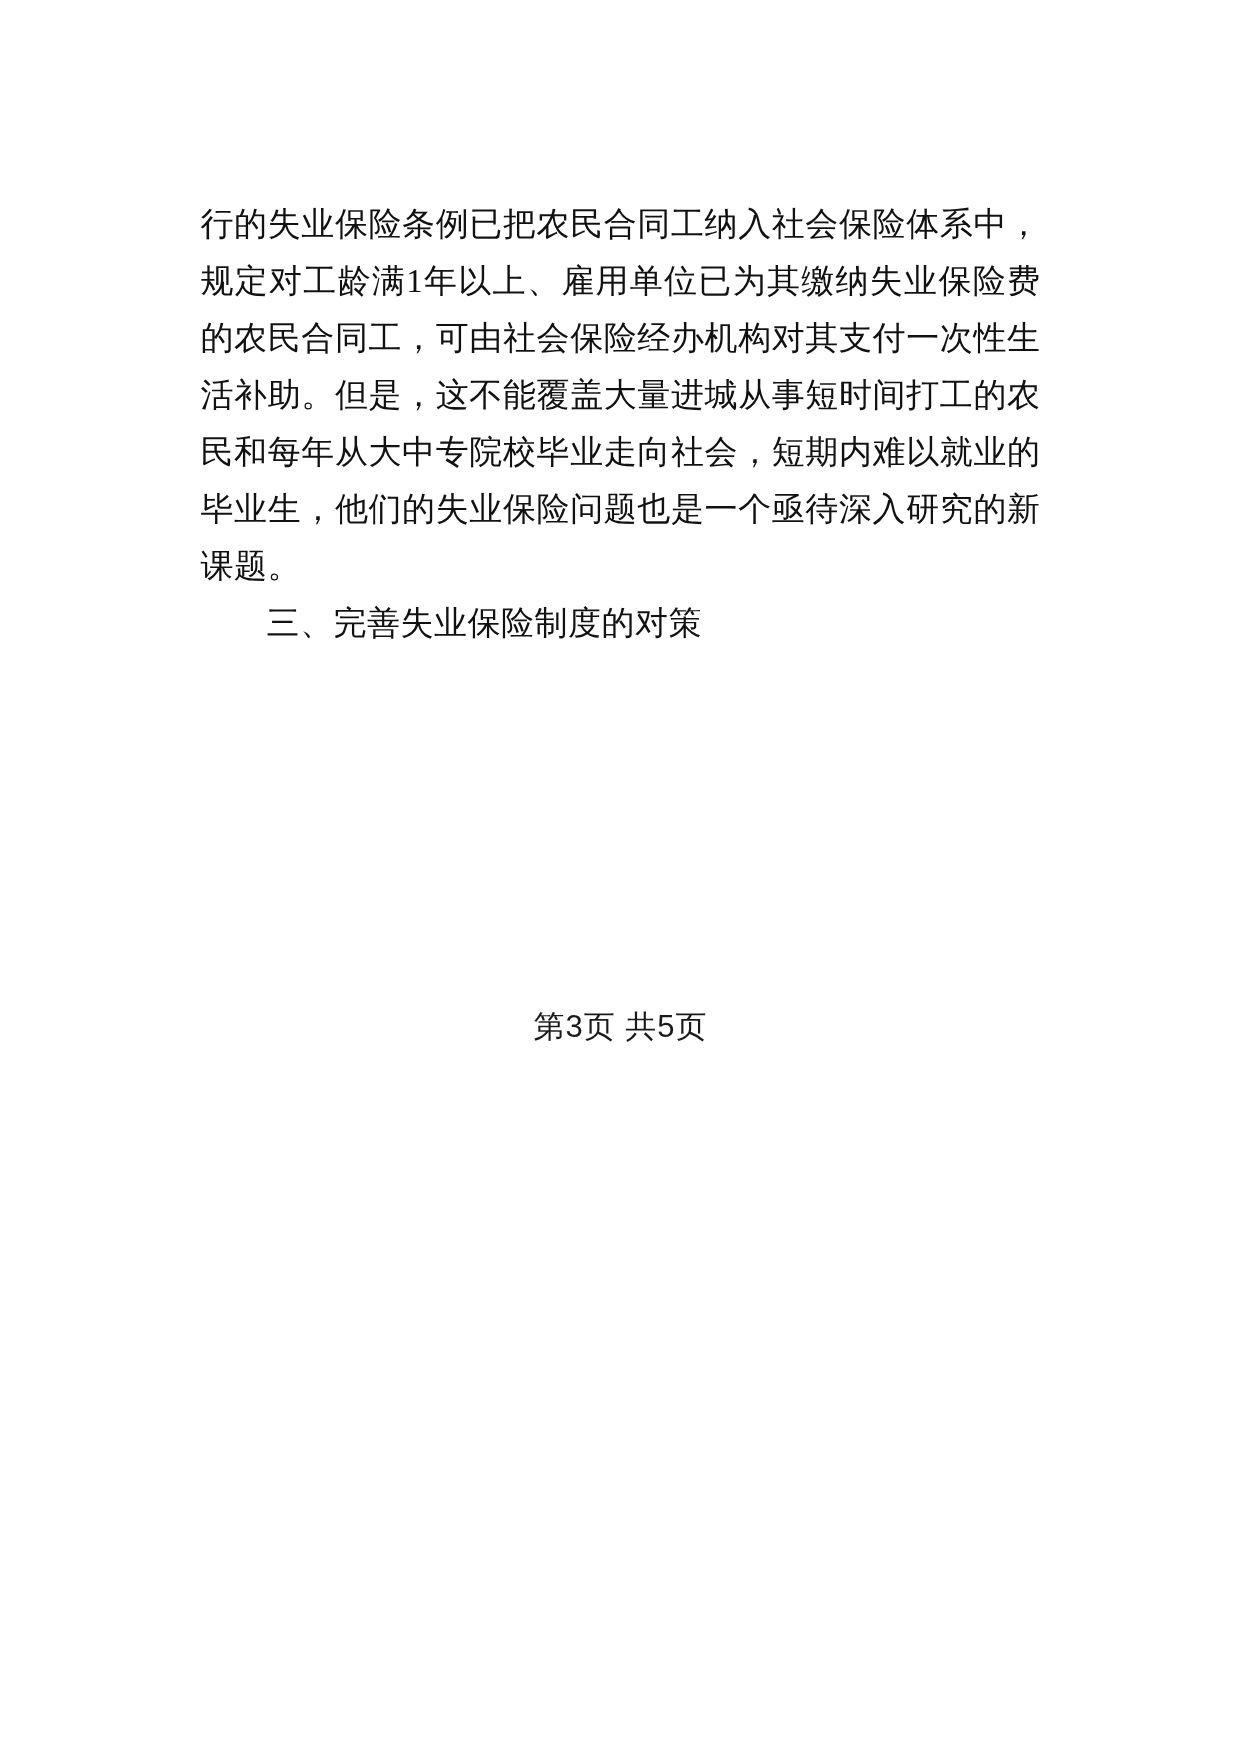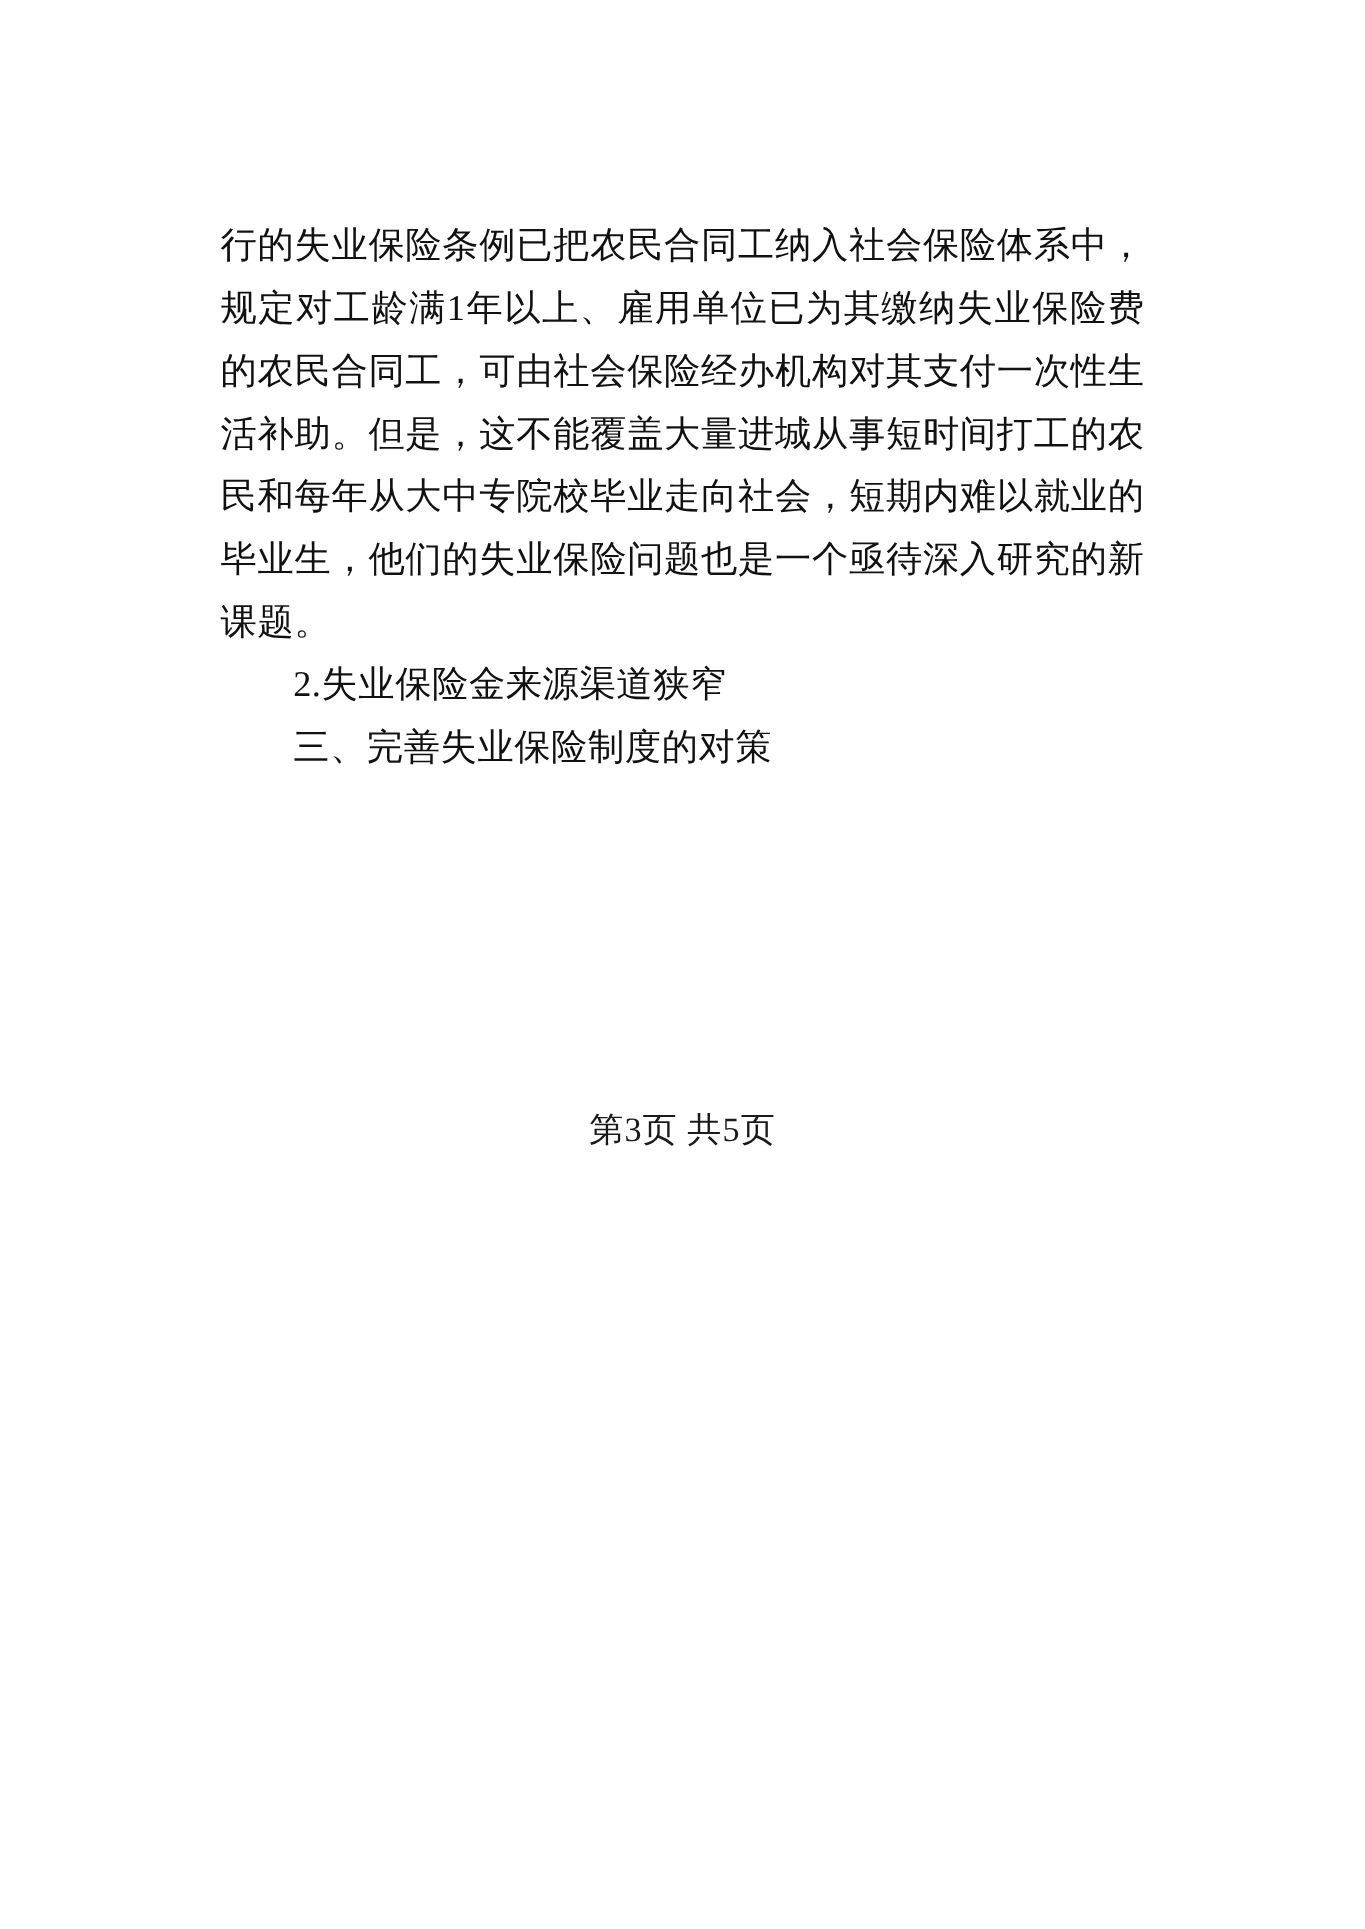--- a/index.html
+++ b/index.html
@@ -47,26 +47,25 @@
   }
   .footer {
     position: absolute;
     left: 0;
     right: 0;
     bottom: 196px;
     text-align: center;
     font-size: 31px;
     letter-spacing: 1px;
     color: #1a1a1a;
-    font-family: Liberation Serif, serif;
+    font-family: Liberation Sans, sans-serif;
   }
 </style>
 </head>
 <body>
 
 <div class="page">
   <div class="doc-body">
     <p class="para">行的失业保险条例已把农民合同工纳入社会保险体系中，规定对工龄满1年以上、雇用单位已为其缴纳失业保险费的农民合同工，可由社会保险经办机构对其支付一次性生活补助。但是，这不能覆盖大量进城从事短时间打工的农民和每年从大中专院校毕业走向社会，短期内难以就业的毕业生，他们的失业保险问题也是一个亟待深入研究的新课题。</p>
-    <p class="para heading">2.失业保险金来源渠道狭窄</p>
     <p class="para heading">三、完善失业保险制度的对策</p>
   </div>
   <div class="footer">第3页 共5页</div>
 </div>
 
 </body></html>

